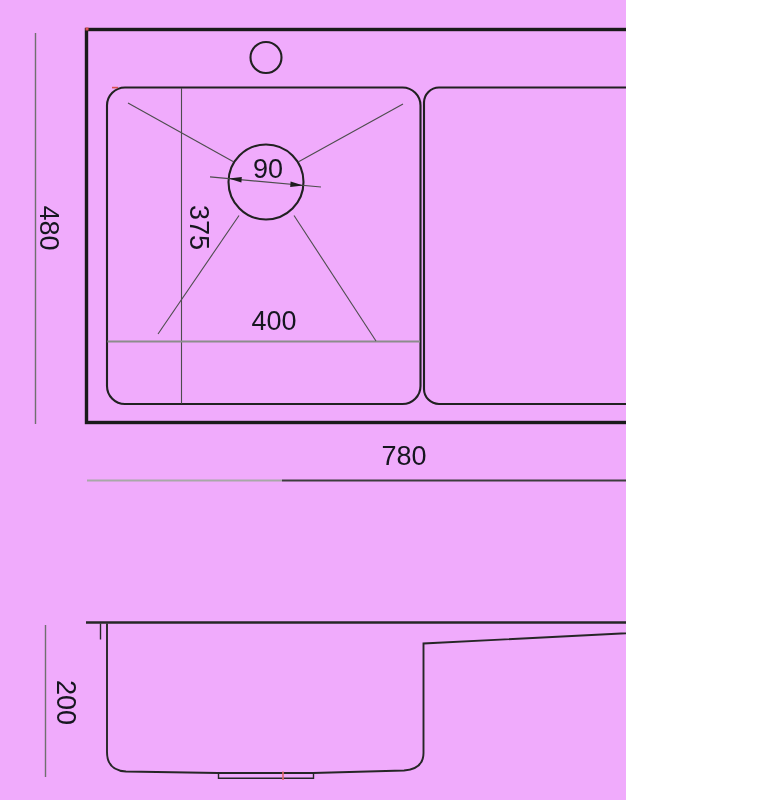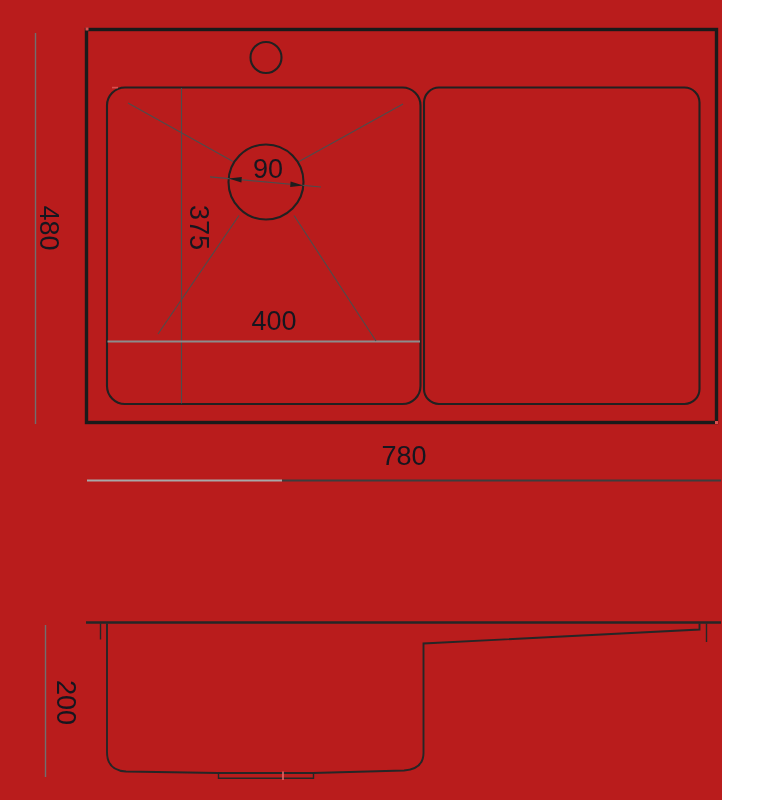--- a/index.html
+++ b/index.html
@@ -2,23 +2,23 @@
 <html><head>
 <meta charset="utf-8">
 <style>
   html, body {
     margin: 0;
     padding: 0;
     background: #ffffff;
   }
   .stage {
     position: relative;
-    width: 722px;
+    width: 626px;
     height: 800px;
-    background: #b91c1c;
+    background: #f0abfc;
     overflow: hidden;
   }
   svg { display: block; }
 
   .outer-rect   { fill: none; stroke: #1a1a1a; stroke-width: 3.4; }
   .line-med     { fill: none; stroke: #212121; stroke-width: 2.1; }
   .line-side    { fill: none; stroke: #262626; stroke-width: 1.9; }
   .line-thin    { fill: none; stroke: #4d4d4d; stroke-width: 1.1; }
   .line-gray    { fill: none; stroke: #8c8c8c; stroke-width: 1.8; }
   .dim-line     { fill: none; stroke: #6f6f6f; stroke-width: 1.4; }

